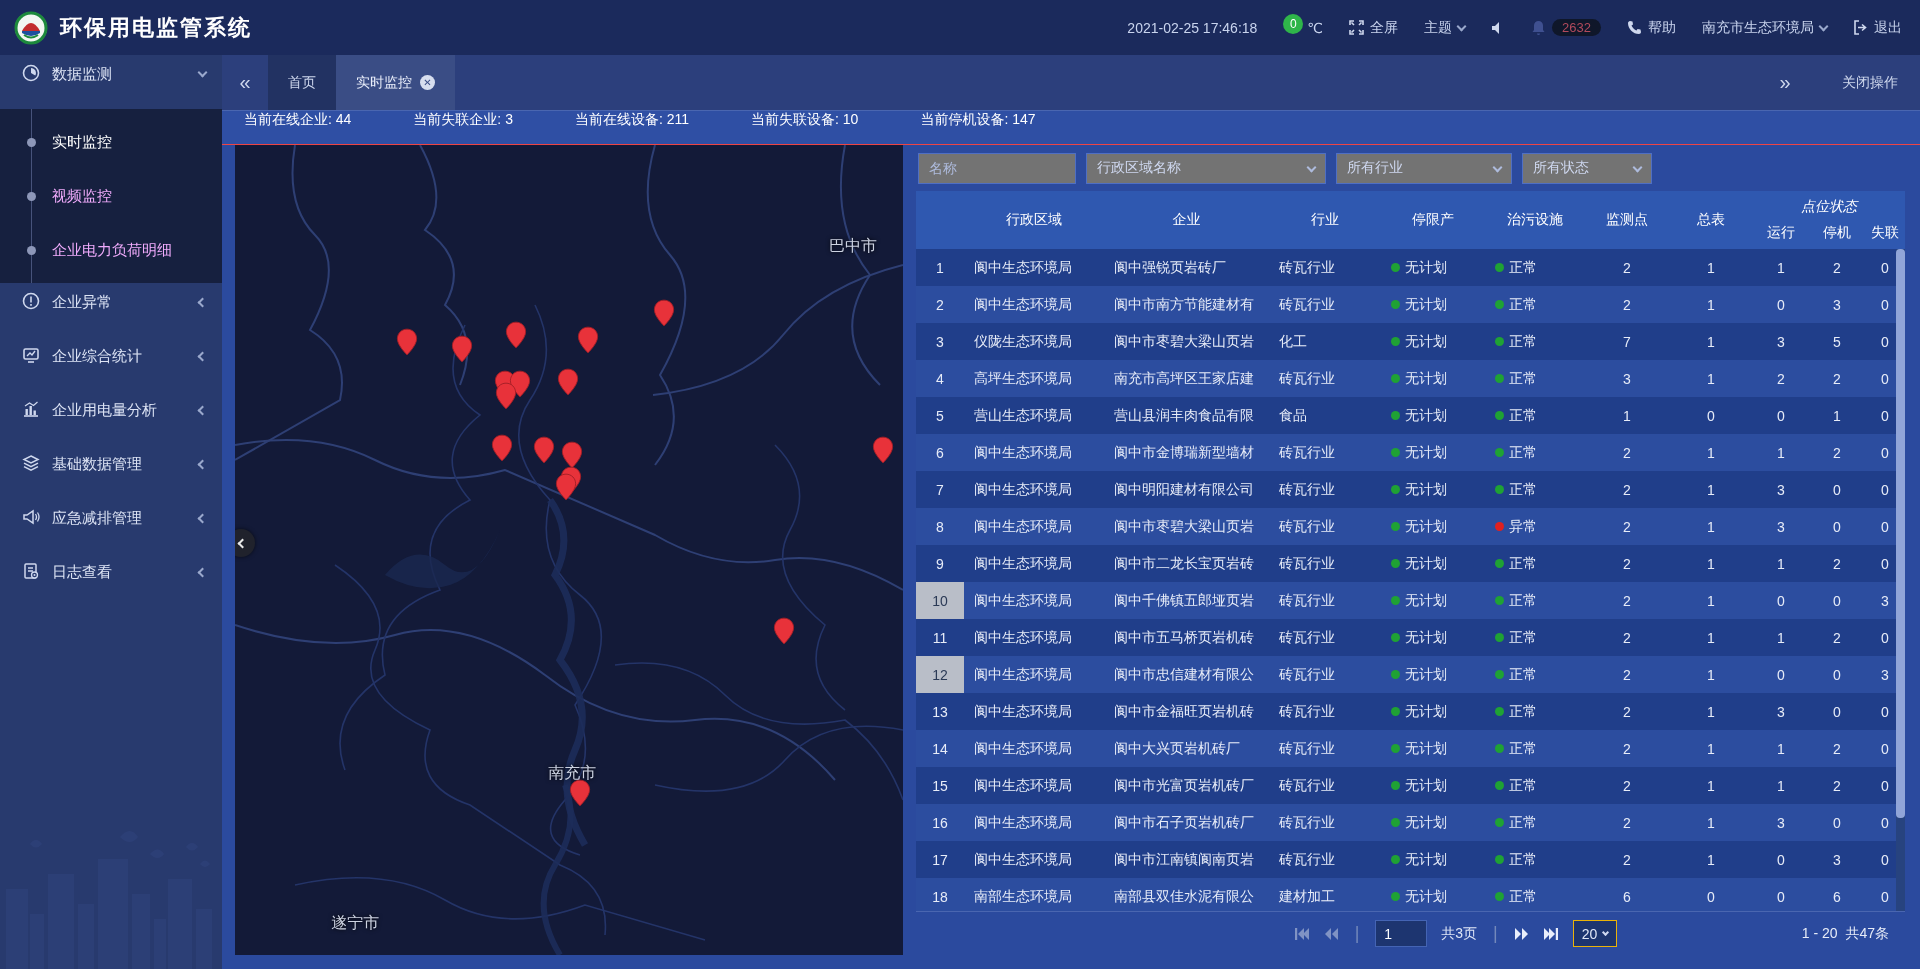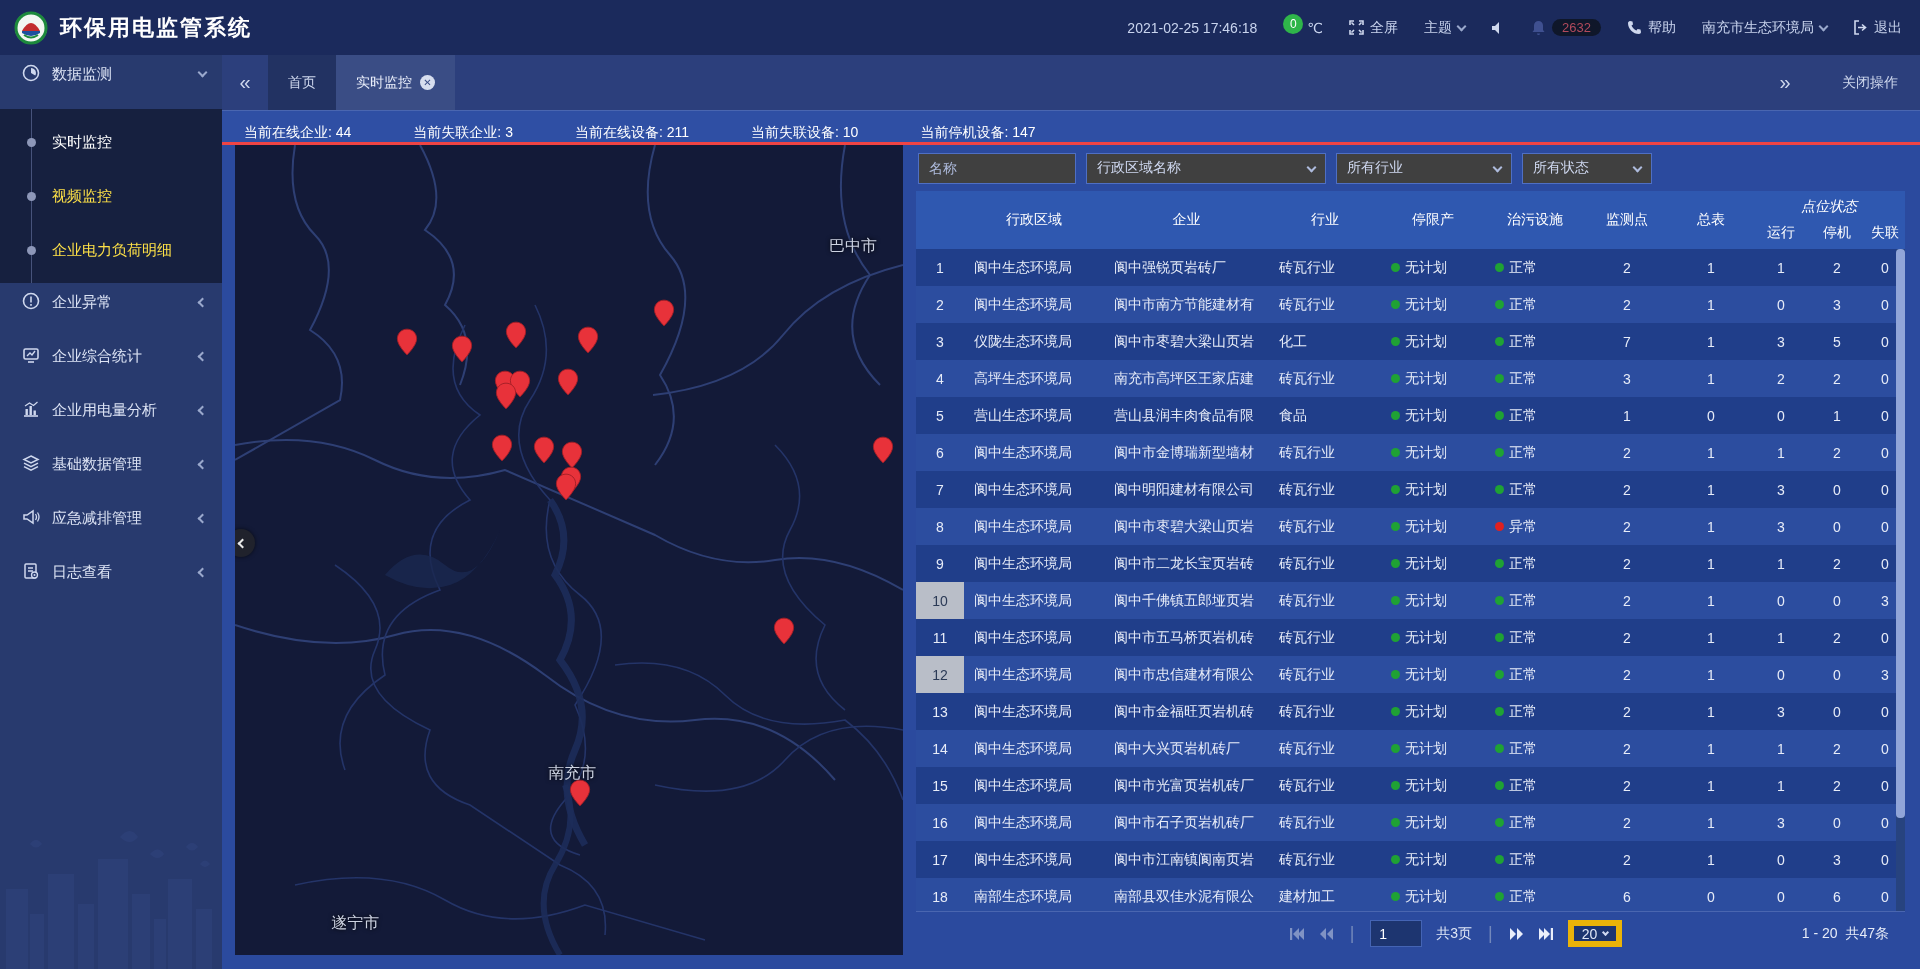--- a/index.html
+++ b/index.html
@@ -28,21 +28,21 @@
 
   
   .body-row { flex:1; display:flex; min-height:0; }
   .sidebar { width:222px; flex:0 0 222px; background:#283a6e; position:relative; overflow:hidden; }
   .side-item { height:54px; display:flex; align-items:center; padding:0 16px 16px 22px;
     color:#dde4f5; font-size:15px; gap:12px; cursor:pointer; }
   .side-item .lbl { flex:1; }
   .side-item svg { flex:0 0 18px; }
   .submenu { background:#16203f; padding:6px 0; position:relative; }
   .submenu .line { position:absolute; left:31px; top:0; bottom:0; width:1px; background:#47537b; }
-  .sub-item { height:54px; display:flex; align-items:center; padding-left:52px; color:#fde047;
+  .sub-item { height:54px; display:flex; align-items:center; padding-left:52px; color:#f0abfc;
     font-size:15px; cursor:pointer; position:relative; }
   .sub-item .dot { position:absolute; left:27px; width:9px; height:9px; border-radius:50%;
     background:#8d97b8; }
   .sub-item.active { color:#ffffff; }
   .skyline { position:absolute; bottom:0; left:0; width:222px; opacity:.55; }
 
   .main { flex:1; display:flex; flex-direction:column; min-width:0; background:#2b4a9e; }
 
   
   .tabbar { height:56px; flex:0 0 56px; background:#2c3f7c; display:flex; align-items:stretch;
@@ -53,43 +53,43 @@
   .tab { display:flex; align-items:center; gap:8px; padding:0 20px; font-size:14px;
     color:#cfd8ee; cursor:pointer; background:#223262; }
   .tab.active { background:#3a4d85; color:#e8edfa; }
   .tab-close { width:15px; height:15px; border-radius:50%; background:#d7deee; color:#3a4d85;
     font-size:10px; display:flex; align-items:center; justify-content:center; line-height:1; }
   .tabbar-sp { flex:1; }
   .tabbar-right { display:flex; align-items:center; gap:34px; padding-right:22px;
     color:#cfd8ee; font-size:14px; }
 
   
-  .statsbar { height:34px; flex:0 0 34px; background:#2f4fa4; display:flex; align-items:flex-end;
-    padding-left:22px; gap:62px; color:#ffffff; font-size:14px; border-bottom:3px solid #ef4444; }
+  .statsbar { height:34px; flex:0 0 34px; background:#2f4fa4; display:flex; align-items:flex-start;
+    padding-left:22px; gap:62px; color:#ffffff; font-size:14px; border-bottom:1px solid #ef4444; }
   .stat { white-space:nowrap; }
 
   
   .content { flex:1; position:relative; background:#2b4a9e; min-height:0; }
   .map-panel { position:absolute; left:13px; top:0; width:668px; height:810px;
     background:#131a38; overflow:hidden; }
   .map-roads { position:absolute; inset:0; }
   .city-label { position:absolute; color:#cdd3e2; font-size:16px; transform:translate(-50%,-50%);
     text-shadow:0 0 4px #000; white-space:nowrap; }
   .pin { position:absolute; width:22px; height:28px; transform:translate(-50%,-100%); }
   .collapse-toggle { position:absolute; left:-8px; top:384px; width:28px; height:28px;
     border-radius:50%; background:#20222c; display:flex; align-items:center; justify-content:center;
     cursor:pointer; box-shadow:0 0 4px rgba(0,0,0,.6); }
   .collapse-toggle .chev { border-color:#e8e8e8; margin-left:3px; }
 
   
   .right-panel { position:absolute; left:694px; right:15px; top:0; bottom:14px;
     display:flex; flex-direction:column; }
   .filters { height:46px; flex:0 0 46px; display:flex; align-items:center; gap:10px;
     padding:0 2px; }
-  .f-box { background:#404040; border:1px solid #4f6fc4; height:31px; display:flex;
+  .f-box { background:#737373; border:1px solid #4f6fc4; height:31px; display:flex;
     align-items:center; padding:0 10px; color:#cfd8f0; font-size:14px; }
   .f-input { width:158px; }
   .f-input input { background:transparent; border:none; outline:none; color:#cfd8f0;
     font-size:14px; width:100%; font-family:inherit; }
   .f-input input::placeholder { color:#aebbdd; }
   .f-select { justify-content:space-between; cursor:pointer; }
   .f-select .chev { border-color:#aebbdd; margin-top:-2px; }
 
   .grid { display:grid; grid-template-columns:48px 140px 165px 112px 104px 100px 84px 84px 56px 56px 1fr; }
   .thead { background:#2f58b0; color:#fff; flex:0 0 58px; height:58px; position:relative; }
@@ -114,21 +114,21 @@
     border-radius:4px; }
 
   .pagination { flex:0 0 44px; height:44px; border-top:1px solid #4a66b0; display:flex;
     align-items:center; justify-content:center; position:relative; color:#dfe6f6; font-size:14px;
     gap:14px; padding-left:90px; }
   .pg-ico { display:flex; align-items:center; cursor:pointer; }
   .pg-ico svg { display:block; }
   .pg-sep { color:#7388bb; font-size:18px; margin:0 2px; }
   .pg-input { width:52px; height:27px; background:#1d3570; border:1px solid #44superb; border:1px solid #4464b4;
     color:#fff; text-align:left; padding-left:8px; font-size:14px; font-family:inherit; }
-  .pg-size { background:#1d3570; border:6px solid #eab308; height:27px; display:flex;
+  .pg-size { background:#1d3570; border:1px solid #eab308; height:27px; display:flex;
     align-items:center; gap:6px; padding:0 8px; cursor:pointer; }
   .pg-size .chev { width:5px; height:5px; border-color:#cfd8f0; margin-top:-2px; }
   .pg-range { position:absolute; right:16px; color:#e7ecf8; }
 </style>
 </head>
 <body>
 
 <div class="app">
 
   <header class="topbar">

